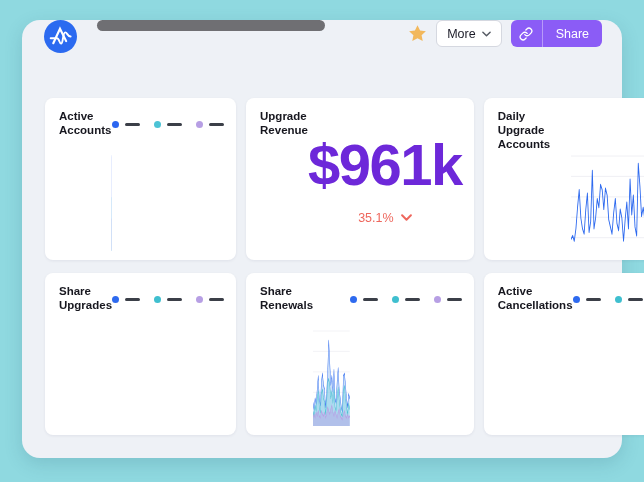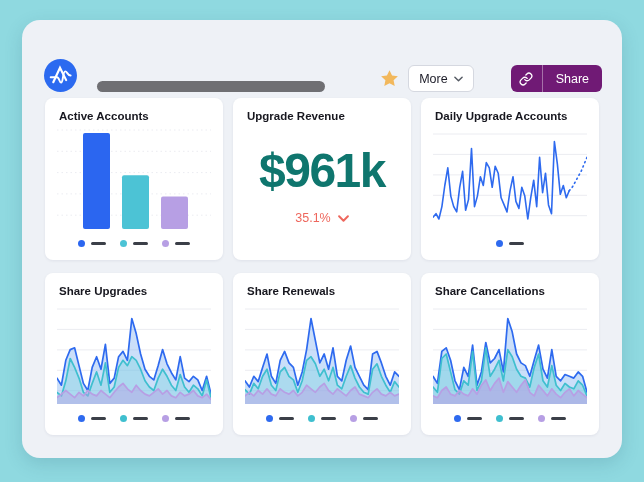--- a/index.html
+++ b/index.html
@@ -11,74 +11,74 @@
     overflow:hidden;
   }
   .panel {
     position:absolute; left:22px; top:20px; width:600px; height:438px;
     background:#eef1f6; border-radius:18px;
     box-shadow:0 6px 18px rgba(40,90,110,.18);
   }
   
   .header {
     position:absolute; left:0; top:0; right:0; height:72px;
-    display:flex; align-items:flex-end; padding:0 20px 0 22px;
+    display:flex; align-items:flex-start; padding:0 20px 0 22px;
   }
   .logo { width:33px; height:33px; flex:0 0 auto; display:block; }
   .title-bar {
     margin-left:20px; width:228px; height:11px; border-radius:6px;
     background:#6f6f73;
   }
   .header-right { margin-left:auto; display:flex; align-items:center; gap:9px; }
   .star { width:19px; height:19px; display:block; cursor:pointer; }
   .btn-more {
     height:27px; padding:0 10px; background:#ffffff; border:1px solid #d5d8e0;
     border-radius:6px; display:flex; align-items:center; gap:6px;
     font-size:12.5px; color:#1c1c28; cursor:pointer; font-family:inherit;
   }
   .btn-more svg { display:block; }
   .btn-share {
-    height:27px; background:#701a75; border:none; border-radius:6px;
+    height:27px; background:#8b5cf6; border:none; border-radius:6px;
     display:flex; align-items:center; color:#fff; cursor:pointer; overflow:hidden;
-    padding:0; font-family:inherit;margin-left:28px;
+    padding:0; font-family:inherit;
   }
   .share-link-seg {
     width:32px; height:100%; display:flex; align-items:center; justify-content:center;
     border-right:1px solid rgba(255,255,255,.38);
   }
   .share-label-seg { padding:0 13px; font-size:12.5px; }
   
   .cards {
     position:absolute; left:23px; right:23px; top:78px;
     display:grid; grid-template-columns:repeat(3,1fr); grid-auto-rows:162px;
     gap:13px 10px;
   }
   .card {
     background:#ffffff; border-radius:8px;
     box-shadow:0 1px 3px rgba(25,35,65,.07);
     padding:12px 12px 9px 12px;
-    display:flex; flex-direction:column;
+    display:flex; flex-direction:row;
   }
   .card-title {
     font-size:11.5px; font-weight:bold; color:#17171f; line-height:1.2;
     padding-left:2px;
   }
   .chart-wrap { margin-top:auto; }
   .chart { width:100%; height:96px; display:block; }
   .chart-bar { height:100px; }
   .legend {
     height:16px; margin-top:6px; display:flex; justify-content:center;
     align-items:center; gap:14px;
   }
   .legend-item { display:flex; align-items:center; gap:6px; cursor:pointer; }
   .legend-dot { width:7px; height:7px; border-radius:50%; display:inline-block; }
   .legend-dash { width:15px; height:3px; border-radius:2px; background:#3b3f48; display:inline-block; }
   
   .metric-body { flex:1; display:flex; flex-direction:column; align-items:center; justify-content:center; gap:13px; padding-bottom:6px; }
-  .metric-value { font-size:48px; font-weight:bold; color:#0f766e; letter-spacing:-1.5px; }
+  .metric-value { font-size:58px; font-weight:bold; color:#6d28d9; letter-spacing:-1.5px; }
   .metric-change {
     display:flex; align-items:center; gap:7px; cursor:pointer;
     font-size:12.5px; font-weight:normal; color:#ee675d;
   }
   .metric-change svg { display:block; }
 </style>
 </head>
 <body>
 
 <div class="panel">
@@ -239,21 +239,21 @@
             <span class="legend-dash"></span>
           </span>
           <span class="legend-item">
             <span class="legend-dot" style="background:#b79fe4"></span>
             <span class="legend-dash"></span>
           </span>
         </div>
     </div>
 
     <div class="card">
-      <div class="card-title">Share Cancellations</div>
+      <div class="card-title">Active Cancellations</div>
       <div class="chart-wrap">
         <svg class="chart" preserveAspectRatio="none" viewBox="0 0 154 96">
             <line x1="0" y1="1.0" x2="154" y2="1.0" stroke="#ebecf1" stroke-width="1"></line>
             <line x1="0" y1="21.4" x2="154" y2="21.4" stroke="#ebecf1" stroke-width="1"></line>
             <line x1="0" y1="41.9" x2="154" y2="41.9" stroke="#ebecf1" stroke-width="1"></line>
             <line x1="0" y1="62.3" x2="154" y2="62.3" stroke="#ebecf1" stroke-width="1"></line>
             <line x1="0" y1="82.7" x2="154" y2="82.7" stroke="#ebecf1" stroke-width="1"></line>
             <path d="M0.0,68.3 L4.4,75.4 L8.8,43.4 L13.2,39.8 L17.6,52.3 L22.0,72.8 L26.4,81.7 L30.8,59.4 L35.2,68.3 L39.6,37.1 L44.0,77.2 L48.4,63.9 L52.8,34.5 L57.2,54.9 L61.6,50.5 L66.0,41.6 L70.4,63.9 L74.8,10.5 L79.2,23.8 L83.6,46.0 L88.0,54.9 L92.4,57.6 L96.8,68.3 L101.2,52.3 L105.6,37.1 L110.0,61.2 L114.4,70.1 L118.8,41.6 L123.2,68.3 L127.6,72.8 L132.0,66.5 L136.4,68.3 L140.8,70.1 L145.2,63.9 L149.6,68.3 L154.0,84.3 L154,96 L0,96 Z" fill="rgba(125,175,240,0.40)"></path>
             <polyline points="0.0,68.3 4.4,75.4 8.8,43.4 13.2,39.8 17.6,52.3 22.0,72.8 26.4,81.7 30.8,59.4 35.2,68.3 39.6,37.1 44.0,77.2 48.4,63.9 52.8,34.5 57.2,54.9 61.6,50.5 66.0,41.6 70.4,63.9 74.8,10.5 79.2,23.8 83.6,46.0 88.0,54.9 92.4,57.6 96.8,68.3 101.2,52.3 105.6,37.1 110.0,61.2 114.4,70.1 118.8,41.6 123.2,68.3 127.6,72.8 132.0,66.5 136.4,68.3 140.8,70.1 145.2,63.9 149.6,68.3 154.0,84.3" fill="none" stroke="#2e6aef" stroke-width="1.7" stroke-linejoin="round" stroke-linecap="round"></polyline>
             <path d="M0.0,79.0 L4.4,84.3 L8.8,50.5 L13.2,46.0 L17.6,63.9 L22.0,81.7 L26.4,86.1 L30.8,72.8 L35.2,77.2 L39.6,43.4 L44.0,82.5 L48.4,72.8 L52.8,39.8 L57.2,68.3 L61.6,61.2 L66.0,52.3 L70.4,72.8 L74.8,41.6 L79.2,48.7 L83.6,61.2 L88.0,68.3 L92.4,70.1 L96.8,79.0 L101.2,59.4 L105.6,46.0 L110.0,72.8 L114.4,79.0 L118.8,57.6 L123.2,77.2 L127.6,82.5 L132.0,75.4 L136.4,79.0 L140.8,80.8 L145.2,72.8 L149.6,77.2 L154.0,87.9 L154,96 L0,96 Z" fill="rgba(120,210,224,0.50)"></path>

